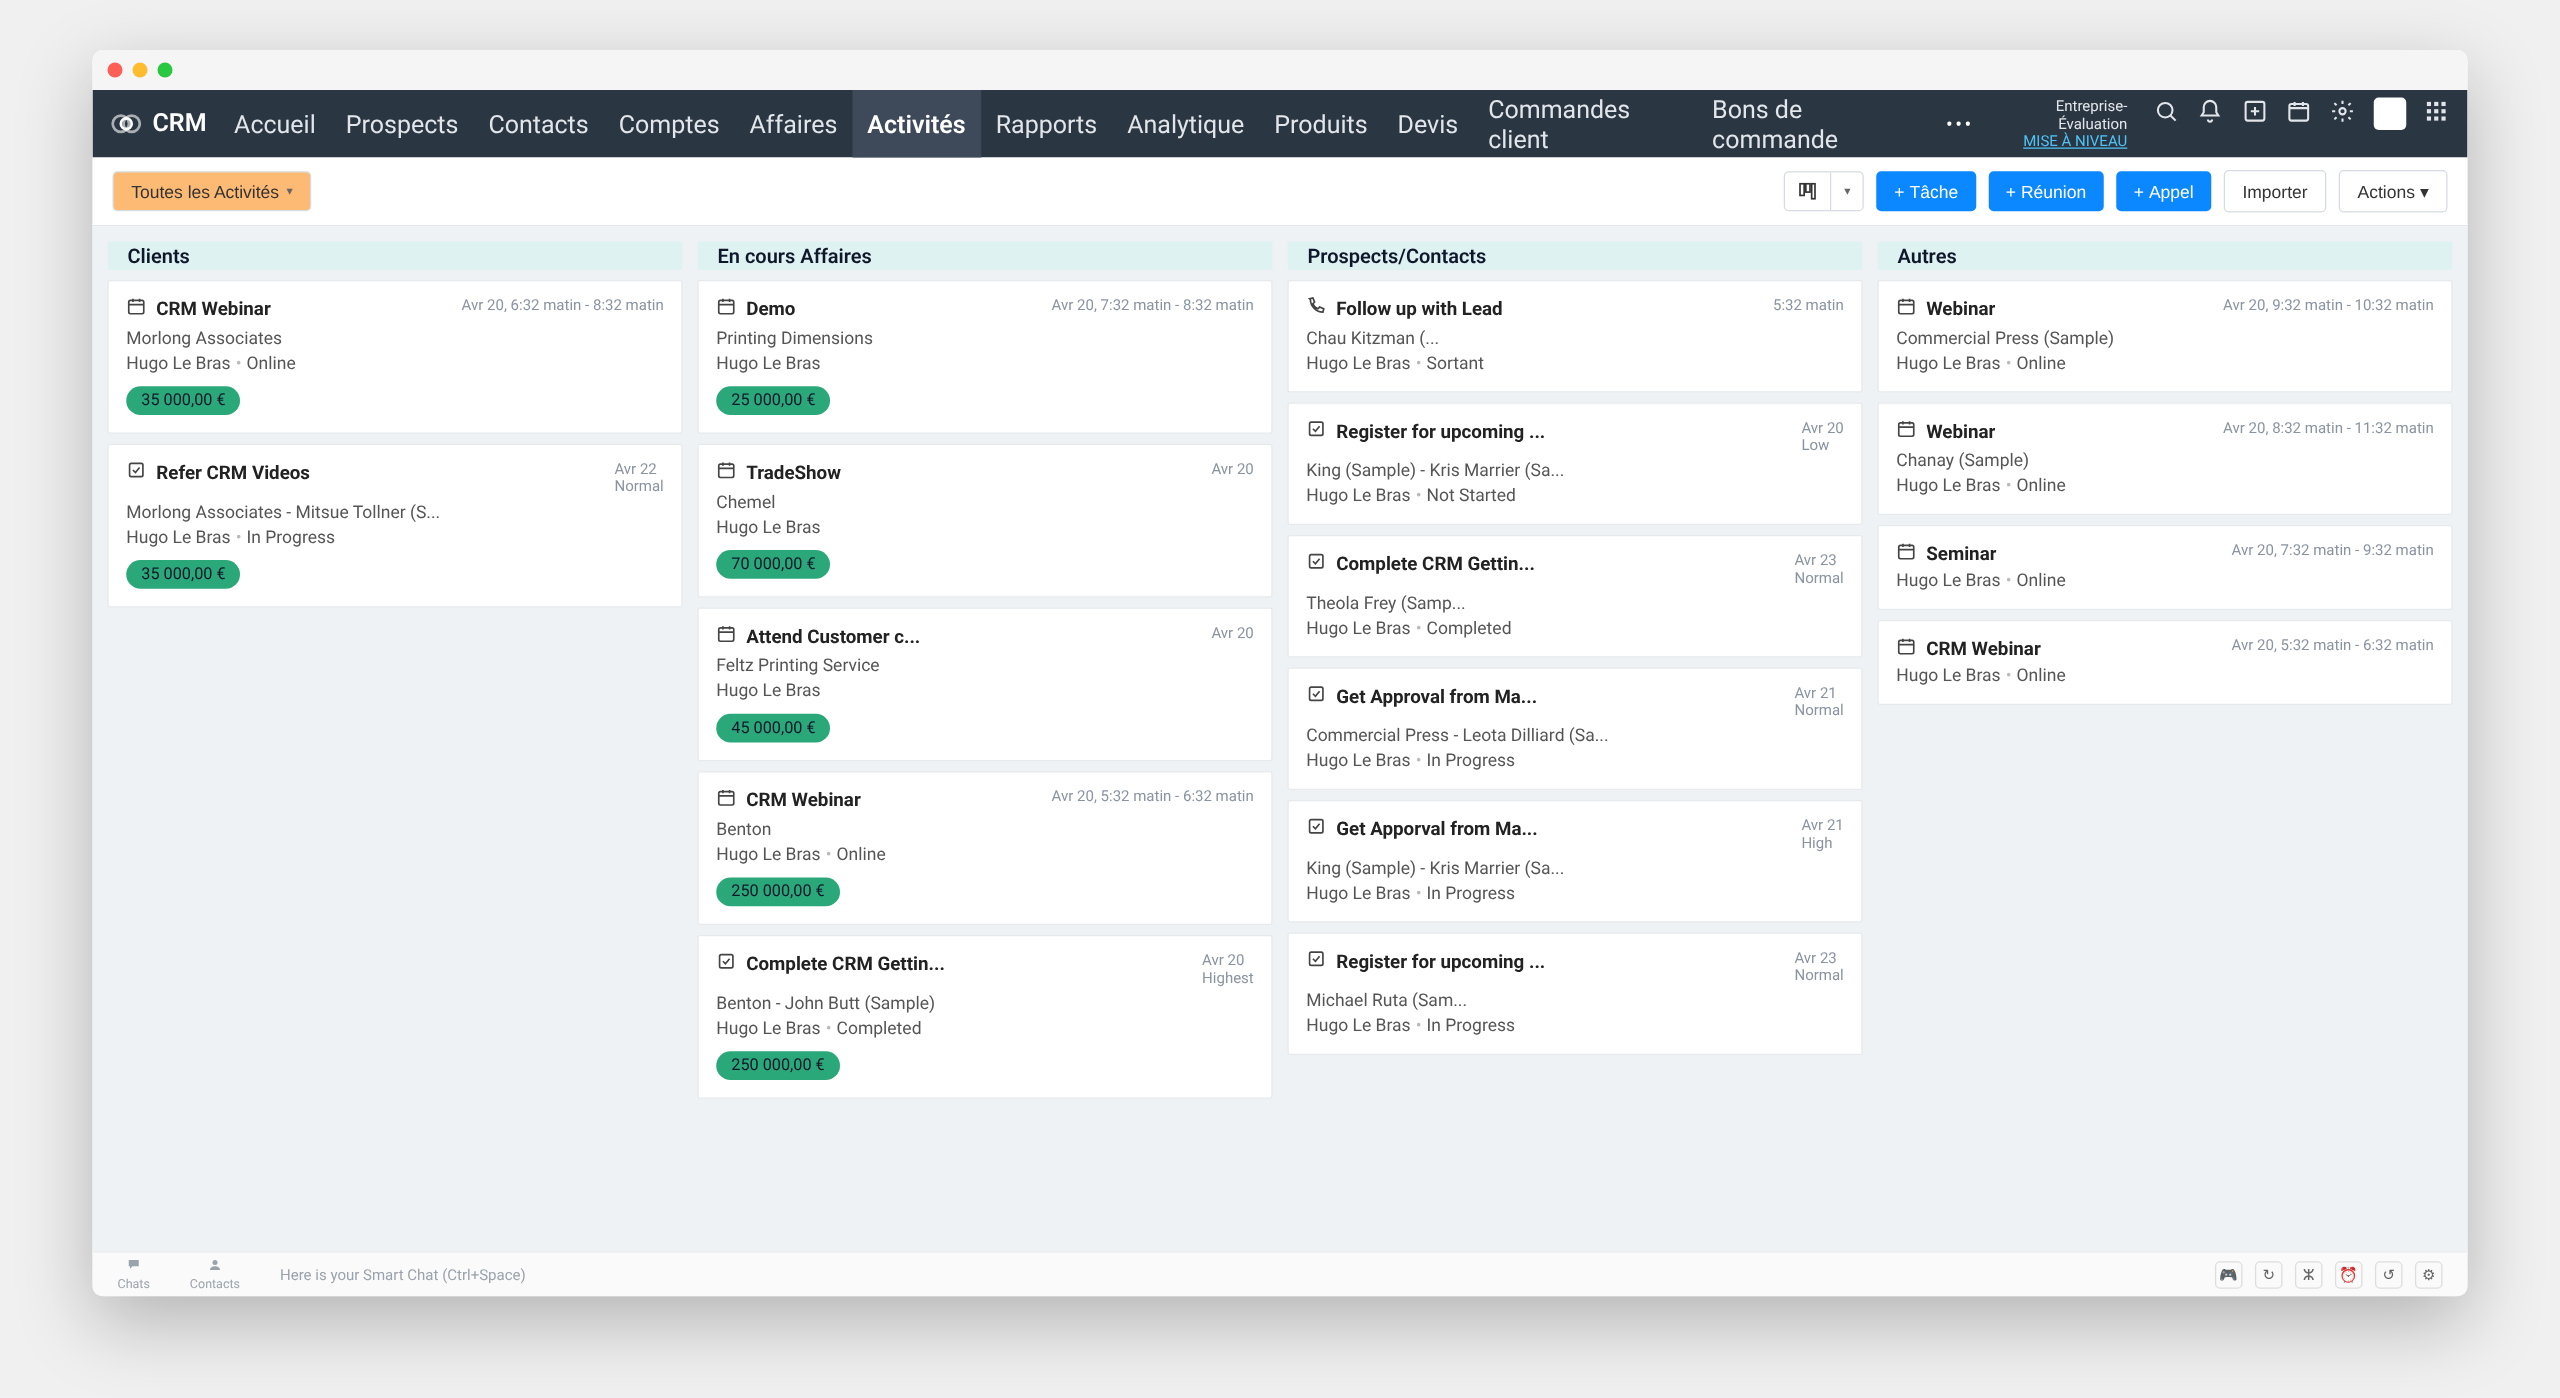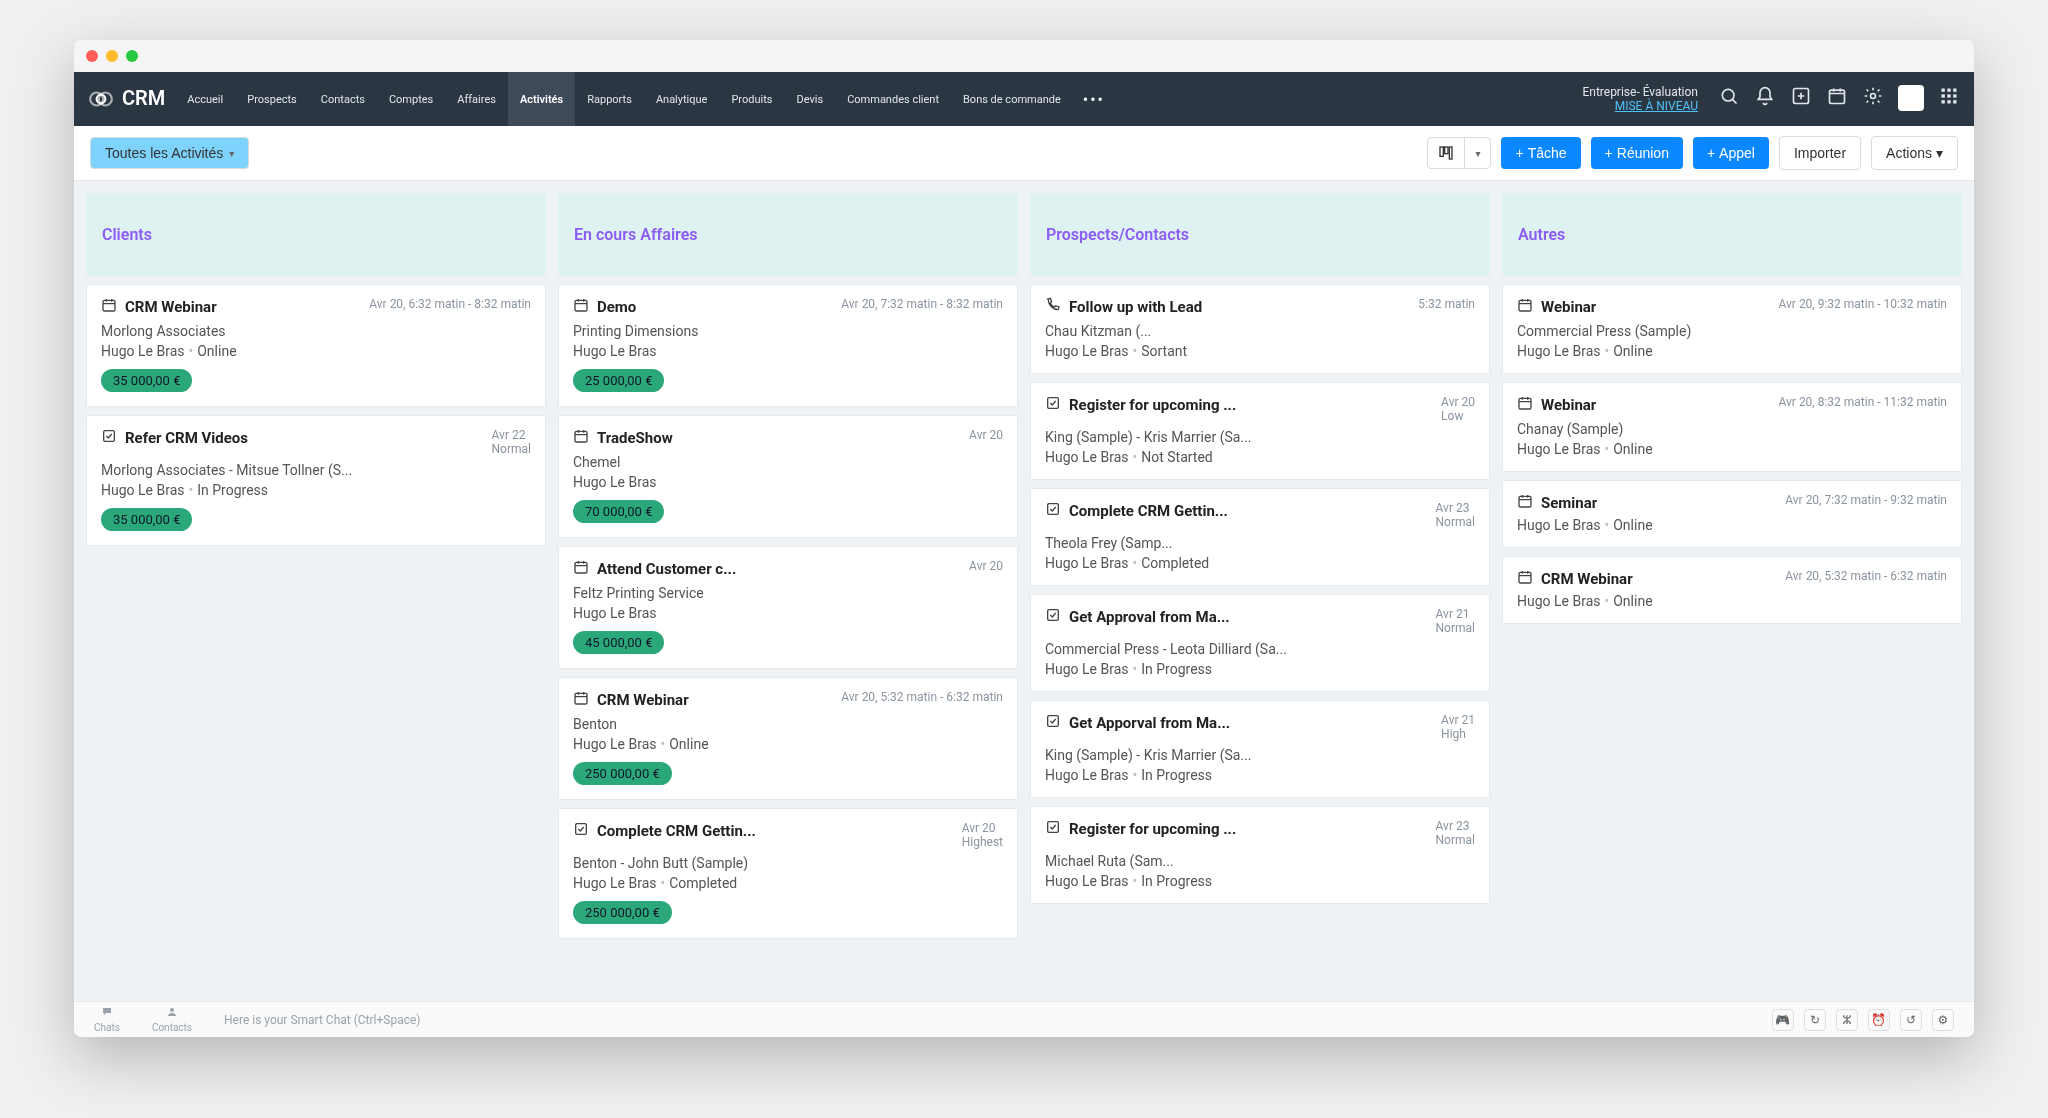--- a/index.html
+++ b/index.html
@@ -35,21 +35,21 @@
       color: #fff;
       display: flex;
       align-items: center;
       height: 54px;
       padding: 0 14px;
       font-size: 16px;
     }
     .logo { display: flex; align-items: flex-start; gap: 8px; font-weight: 600; font-size: 20px; padding-right: 10px; }
     .logo-svg { width: 26px; height: 26px; }
     .nav-items { display: flex; align-items: center; height: 100%; }
-    .nav-item { padding: 0 12px; height: 100%; display: flex; align-items: center; cursor: pointer; color: #e2e6ea; font-size: 11px; }
+    .nav-item { padding: 0 12px; height: 100%; display: flex; align-items: center; cursor: pointer; color: #e2e6ea; font-size: 20px; }
     .nav-item.active { background: #3e4a59; color: #fff; font-weight: 600; }
     .nav-more { padding: 0 10px; cursor: pointer; letter-spacing: 2px; }
     .nav-spacer { flex: 1; }
     .nav-right { display: flex; align-items: flex-start; gap: 14px; }
     .trial-info { text-align: right; margin-right: 6px; }
     .trial-line1 { font-size: 12px; color: #e2e6ea; }
     .trial-line2 { font-size: 12px; color: #4fc3f7; text-decoration: underline; }
     .icon-btn { width: 22px; height: 22px; display: flex; align-items: center; justify-content: center; cursor: pointer; color: #e2e6ea; }
     .avatar { width: 26px; height: 26px; background: #fff; border-radius: 4px; }
     .grid-btn svg, .icon-btn svg { width: 20px; height: 20px; }
@@ -57,21 +57,21 @@
     .toolbar {
       background: #fff;
       border-bottom: 1px solid #e2e6ea;
       display: flex;
       align-items: center;
       padding: 10px 16px;
       gap: 10px;
     }
     .dropdown-btn {
       border: 1px solid #d5dbe0;
-      background: #7dd3fc;
+      background: #fdba74;
       padding: 7px 14px;
       border-radius: 4px;
       font-size: 14px;
       cursor: pointer;
       display: flex;
       align-items: center;
       gap: 6px;
       color: #333;
     }
     .dropdown-btn .caret { font-size: 10px; color: #666; }
@@ -119,24 +119,24 @@
     }
     .column {
       flex: 1;
       min-width: 0;
       display: flex;
       flex-direction: column;
       gap: 8px;
     }
     .col-header {
       background: #dff2f2;
-      padding: 32px 16px;
+      padding: 2px 16px;
       font-weight: 600;
       font-size: 16px;
-      color: #8b5cf6;
+      color: #0f172a;
       border-radius: 2px;
     }
     .card {
       background: #fff;
       border: 1px solid #e6eaed;
       border-radius: 2px;
       padding: 12px 14px 14px;
     }
     .card-row1 { display: flex; align-items: flex-start; justify-content: space-between; gap: 8px; }
     .card-title-wrap { display: flex; align-items: center; gap: 8px; min-width: 0; }

